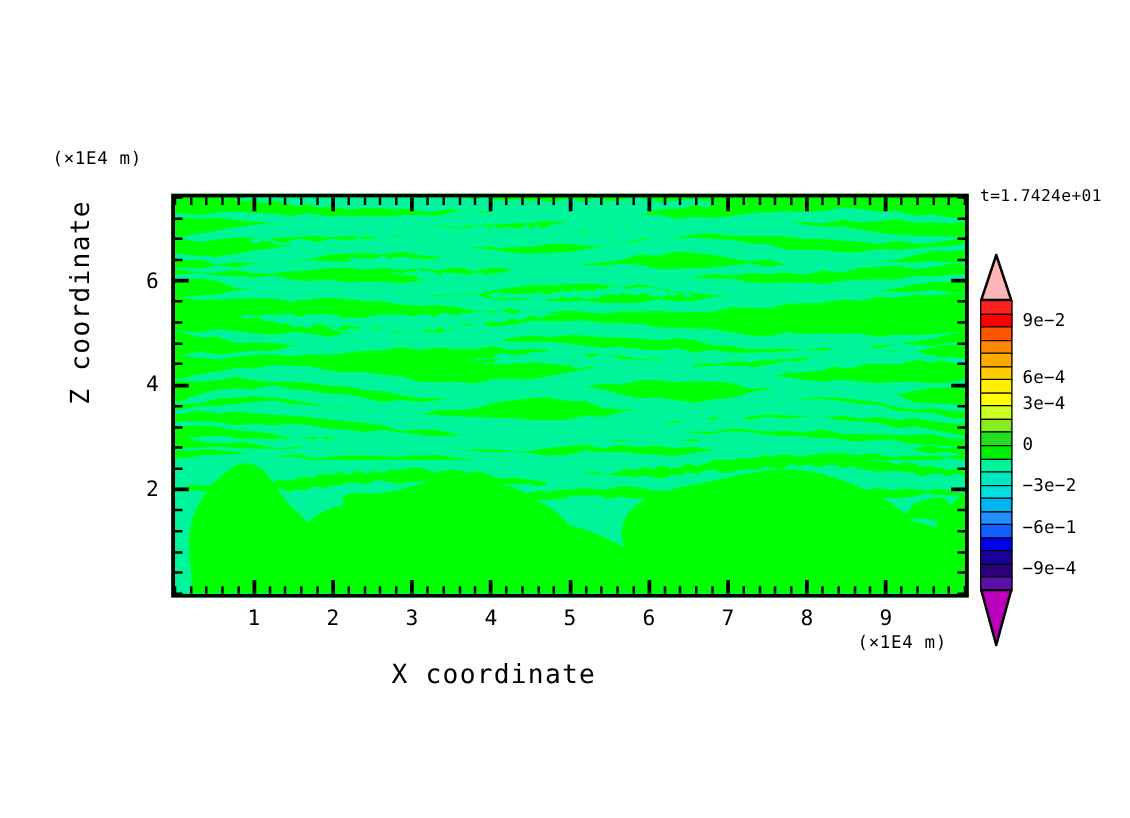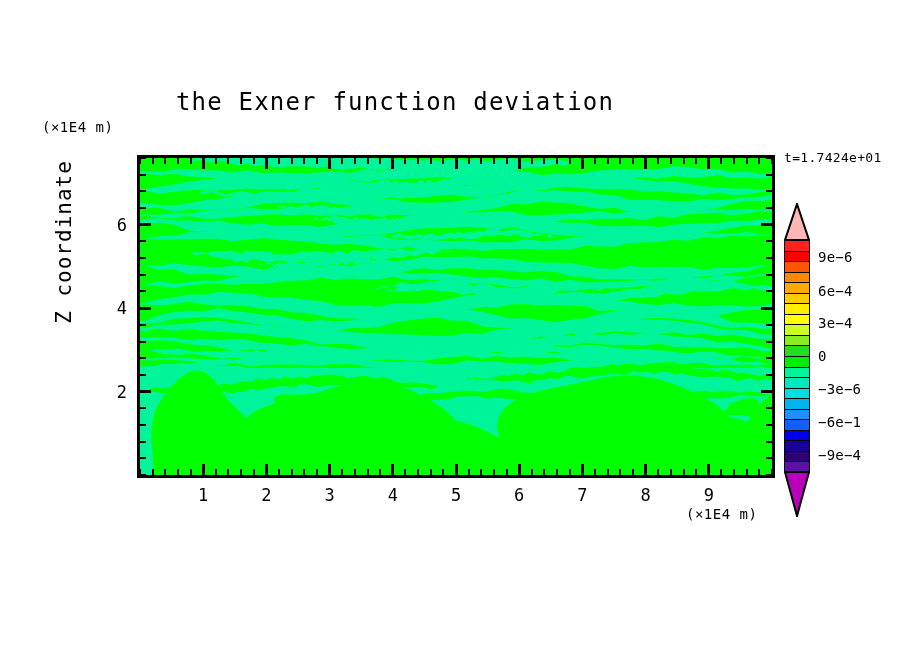--- a/index.html
+++ b/index.html
@@ -39,24 +39,24 @@
   #cb-arrow-up{position:absolute;left:784px;top:203px;width:26px;height:38px;}
   #cb-arrow-dn{position:absolute;left:784px;top:471px;width:26px;height:46px;}
   .cb-label{position:absolute;left:818px;font-size:14px;letter-spacing:.2px;
     transform:translateY(-50%);white-space:nowrap;}
 </style>
 </head>
 <body>
 
 <div class="canvas">
 
-  <div id="plot-title">the Exner function deviation</div>
   <div id="yaxis-units">(×1E4 m)</div>
   <div id="time-stamp">t=1.7424e+01</div>
   <div id="xaxis-units">(×1E4 m)</div>
+  <div id="xaxis-title">X coordinate</div>
   <div id="yaxis-title">Z coordinate</div>
 
   <div id="plot-frame">
     <svg id="field-svg" viewBox="0 0 638 323" preserveAspectRatio="none">
       <rect x="0" y="0" width="638" height="323" fill="#00ff00"></rect>
       <g id="neg-bands">
           <path d="M35.9,0.5L44.8,1.5L53.7,1.4L62.7,-3.3L71.6,-0.8L80.5,-3.3L89.4,-4.0L98.4,-5.1L107.3,-5.0L116.2,-4.3L125.1,-3.7L134.1,-3.0L143.0,-2.5L151.9,-4.1L160.8,-2.3L169.8,-2.2L178.7,-2.1L187.6,-0.6L196.6,0.4L205.5,-0.6L214.4,-0.8L223.3,-1.7L232.3,-0.4L241.2,1.9L250.1,-0.6L259.0,2.0L268.0,2.4L276.9,1.7L285.8,2.6L294.7,2.1L303.7,3.9L312.6,1.7L321.5,1.2L330.4,3.6L339.4,0.3L348.3,3.1L357.2,2.4L366.2,0.8L375.1,-0.1L384.0,2.6L392.9,3.5L401.9,2.6L410.8,2.1L419.7,1.3L428.6,2.7L437.6,4.8L446.5,4.4L446.5,4.5L437.6,4.3L428.6,8.1L419.7,6.0L410.8,8.5L401.9,9.4L392.9,9.5L384.0,11.1L375.1,14.8L366.2,14.7L357.2,12.2L348.3,14.8L339.4,13.7L330.4,13.4L321.5,13.0L312.6,12.1L303.7,12.9L294.7,13.2L285.8,12.2L276.9,12.3L268.0,13.2L259.0,11.9L250.1,11.2L241.2,12.6L232.3,11.7L223.3,9.6L214.4,10.7L205.5,12.0L196.6,10.9L187.6,8.7L178.7,9.9L169.8,8.9L160.8,8.4L151.9,8.6L143.0,9.8L134.1,8.9L125.1,7.1L116.2,8.4L107.3,5.6L98.4,7.6L89.4,4.4L80.5,2.9L71.6,4.7L62.7,1.7L53.7,3.5L44.8,1.3L35.9,2.3Z" fill="#00f59a"></path>
           <path d="M-25.0,16.7L-10.2,15.9L4.7,12.9L19.5,14.4L34.3,12.0L49.1,11.3L64.0,12.7L78.8,12.8L93.6,15.1L108.4,12.6L123.3,15.4L138.1,14.8L152.9,15.4L167.7,15.3L182.6,14.5L197.4,14.0L212.2,15.1L227.0,11.5L241.9,12.9L256.7,12.0L271.5,10.8L286.3,9.9L301.2,10.2L316.0,9.5L330.8,9.6L345.7,12.4L360.5,12.9L375.3,14.2L390.1,13.8L405.0,17.5L419.8,15.7L434.6,16.5L449.4,15.1L464.3,12.8L479.1,12.0L493.9,11.1L508.7,11.9L523.6,11.3L538.4,8.3L553.2,9.2L568.0,11.7L582.9,10.9L597.7,14.8L612.5,13.8L627.3,16.5L642.2,16.9L657.0,18.9L657.0,21.9L642.2,18.1L627.3,21.2L612.5,20.1L597.7,20.6L582.9,17.3L568.0,19.5L553.2,20.2L538.4,18.2L523.6,21.2L508.7,19.9L493.9,20.9L479.1,25.4L464.3,24.1L449.4,27.6L434.6,27.4L419.8,28.1L405.0,25.1L390.1,26.3L375.3,25.2L360.5,22.0L345.7,22.7L330.8,22.6L316.0,21.0L301.2,19.2L286.3,20.8L271.5,21.2L256.7,22.0L241.9,22.0L227.0,24.4L212.2,21.9L197.4,25.0L182.6,24.8L167.7,25.7L152.9,25.5L138.1,25.5L123.3,24.0L108.4,22.8L93.6,22.4L78.8,20.7L64.0,19.7L49.1,18.6L34.3,16.0L19.5,17.5L4.7,15.9L-10.2,17.2L-25.0,16.0Z" fill="#00f59a"></path>
           <path d="M231.0,22.7L234.8,25.7L238.6,24.1L242.4,22.4L246.2,23.0L250.1,22.2L253.9,25.0L257.7,22.5L261.5,25.2L265.3,24.3L269.1,24.1L272.9,24.6L276.7,25.7L280.5,24.0L284.3,22.5L288.1,25.6L291.9,21.9L295.7,25.1L299.5,24.0L303.3,22.7L307.2,20.9L311.0,21.8L314.8,20.8L318.6,19.7L322.4,22.1L326.2,20.6L330.0,21.4L333.8,20.8L337.6,18.5L341.4,19.2L345.2,19.5L349.0,18.7L352.8,18.5L356.6,19.4L360.4,21.6L364.3,20.7L368.1,18.8L371.9,20.6L375.7,21.2L379.5,19.3L383.3,23.2L387.1,24.6L390.9,23.1L394.7,26.1L398.5,24.4L402.3,25.2L406.1,27.2L406.1,27.3L402.3,26.8L398.5,25.5L394.7,28.4L390.9,25.3L387.1,27.3L383.3,27.4L379.5,29.2L375.7,25.8L371.9,29.2L368.1,25.2L364.3,28.0L360.4,28.7L356.6,27.0L352.8,25.0L349.0,25.1L345.2,26.1L341.4,28.9L337.6,26.3L333.8,28.6L330.0,27.4L326.2,27.7L322.4,29.1L318.6,29.7L314.8,27.5L311.0,30.9L307.2,28.0L303.3,31.5L299.5,29.8L295.7,30.7L291.9,29.5L288.1,31.2L284.3,30.8L280.5,31.4L276.7,30.9L272.9,28.7L269.1,30.2L265.3,29.2L261.5,30.5L257.7,27.8L253.9,28.2L250.1,28.0L246.2,27.7L242.4,28.4L238.6,24.6L234.8,25.1L231.0,24.3Z" fill="#00f59a"></path>
           <path d="M-25.0,33.1L-10.2,33.0L4.7,31.5L19.5,29.3L34.3,27.1L49.1,24.3L64.0,22.2L78.8,20.7L93.6,19.8L108.4,19.1L123.3,20.7L138.1,18.5L152.9,18.5L167.7,19.9L182.6,21.9L197.4,22.5L212.2,22.7L227.0,25.2L241.9,24.6L256.7,27.9L271.5,27.0L286.3,29.2L301.2,28.8L316.0,26.4L330.8,28.7L345.7,25.0L360.5,26.6L375.3,25.5L390.1,23.5L405.0,20.0L419.8,18.4L434.6,17.6L449.4,19.2L464.3,20.2L479.1,18.7L493.9,19.7L508.7,22.2L523.6,24.1L538.4,23.6L553.2,26.1L568.0,28.8L582.9,30.2L597.7,31.0L612.5,31.0L627.3,32.1L642.2,33.2L657.0,32.0L657.0,31.2L642.2,33.9L627.3,34.4L612.5,37.3L597.7,37.6L582.9,35.2L568.0,38.1L553.2,35.8L538.4,35.2L523.6,33.8L508.7,34.1L493.9,32.0L479.1,31.6L464.3,31.5L449.4,31.2L434.6,29.6L419.8,29.9L405.0,33.2L390.1,32.3L375.3,33.6L360.5,37.8L345.7,39.8L330.8,39.4L316.0,37.7L301.2,38.1L286.3,40.1L271.5,40.8L256.7,39.7L241.9,38.6L227.0,35.2L212.2,33.3L197.4,35.3L182.6,30.5L167.7,31.8L152.9,31.9L138.1,31.5L123.3,32.3L108.4,31.1L93.6,32.5L78.8,33.2L64.0,32.6L49.1,32.9L34.3,34.3L19.5,36.5L4.7,33.0L-10.2,33.4L-25.0,32.6Z" fill="#00f59a"></path>
@@ -285,22 +285,22 @@
       <div class="cb-band" style="background: rgb(16, 96, 255); top: 179.273px; height: 12.0455px;"></div>
       <div class="cb-band" style="background: rgb(0, 0, 238); top: 189.818px; height: 12.0455px;"></div>
       <div class="cb-band" style="background: rgb(26, 0, 154); top: 200.364px; height: 12.0455px;"></div>
       <div class="cb-band" style="background: rgb(45, 0, 119); top: 210.909px; height: 12.0455px;"></div>
       <div class="cb-band" style="background: rgb(91, 16, 168); top: 221.455px; height: 12.0455px;"></div>
     </div>
   <svg id="cb-arrow-dn" viewBox="0 0 26 46" preserveAspectRatio="none">
     <polygon points="1,1 25,1 13,45" fill="#bb00bb" stroke="#000" stroke-width="2"></polygon>
   </svg>
   <div id="cb-labels">
-      <div class="cb-label" style="top: 256.571px;">9e−6</div>
-      <div class="cb-label" style="top: 291px;">6e−4</div>
+      <div class="cb-label" style="top: 256.571px;">9e−2</div>
+      <div class="cb-label" style="top: 302px;">6e−4</div>
       <div class="cb-label" style="top: 322.857px;">3e−4</div>
       <div class="cb-label" style="top: 356px;">0</div>
-      <div class="cb-label" style="top: 389.143px;">−3e−6</div>
+      <div class="cb-label" style="top: 389.143px;">−3e−2</div>
       <div class="cb-label" style="top: 422.286px;">−6e−1</div>
       <div class="cb-label" style="top: 455.429px;">−9e−4</div>
     </div>
 
 </div>
 
 </body></html>

